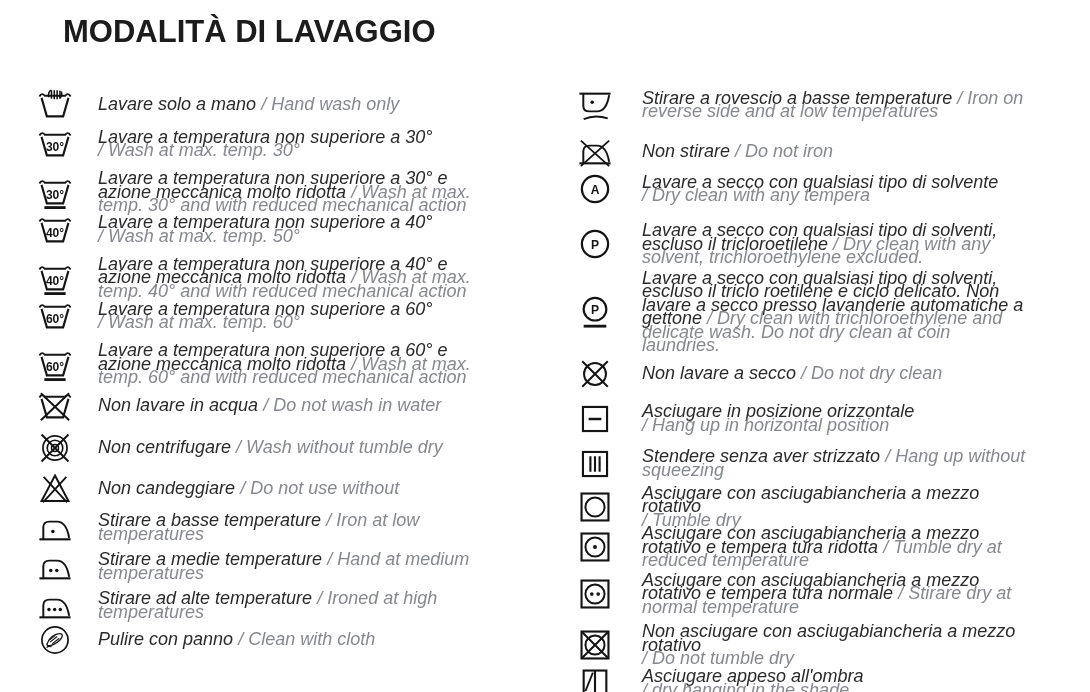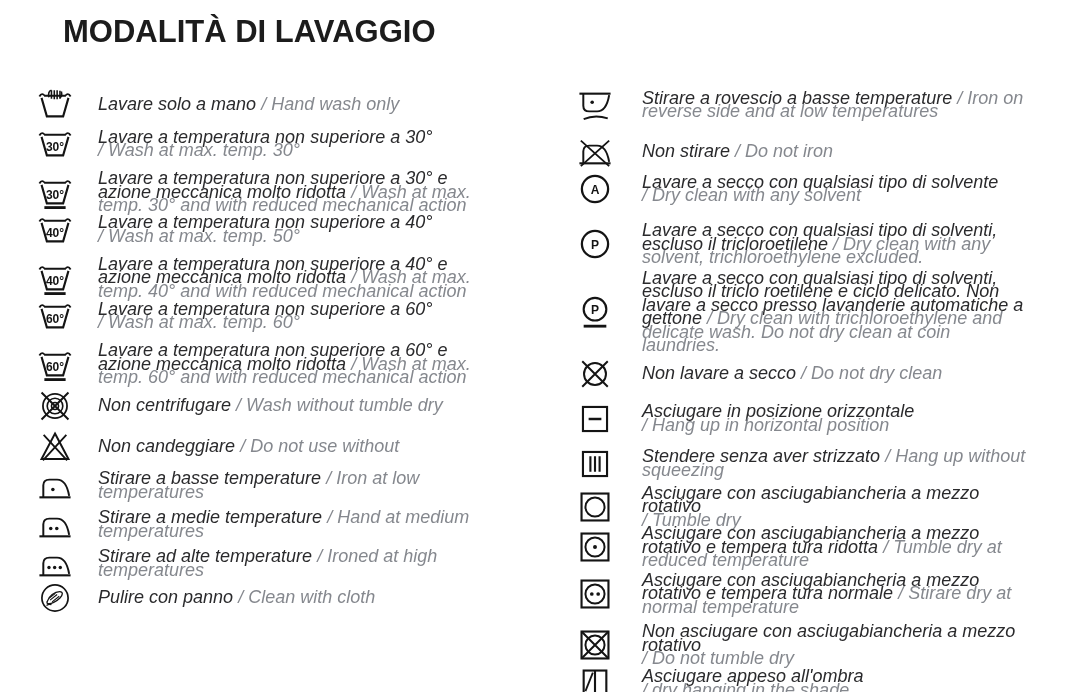--- a/index.html
+++ b/index.html
@@ -222,20 +222,29 @@
       <svg class="ic" viewBox="0 0 48 48">
           <use href="#sym-tub-g"></use>
           <text class="num" x="24" y="34" text-anchor="middle" fill="#141414">60°</text>
         </svg>
       <div class="txt">
         <span class="it">Lavare a temperatura non superiore a 60° e azione meccanica molto ridotta</span>
         <span class="en">/ Wash at max. temp. 60° and with reduced mechanical action</span>
       </div>
     </div>
 
+    <div class="row" style="margin-bottom:8px">
+      <svg class="ic" viewBox="0 0 48 48">
+          <use href="#sym-tub-x"></use>
+        </svg>
+      <div class="txt">
+        <span class="it">Non lavare in acqua</span>
+        <span class="en">/ Do not wash in water</span>
+      </div>
+    </div>
 
     <div class="row" style="margin-bottom:7px">
       <svg class="ic" viewBox="0 0 48 48">
           <use href="#sym-spin-x"></use>
         </svg>
       <div class="txt">
         <span class="it">Non centrifugare</span>
         <span class="en">/ Wash without tumble dry</span>
       </div>
     </div>
@@ -314,21 +323,21 @@
       </div>
     </div>
 
     <div class="row" style="margin-bottom:18px">
       <svg class="ic" viewBox="0 0 48 48">
           <use href="#sym-ring"></use>
           <text class="num" x="24" y="31.5" text-anchor="middle" fill="#141414" font-size="21">A</text>
         </svg>
       <div class="txt">
         <span class="it">Lavare a secco con qualsiasi tipo di solvente</span>
-        <span class="en block">/ Dry clean with any solvent</span>
+        <span class="en block">/ Dry clean with any tempera</span>
       </div>
     </div>
 
     <div class="row" style="margin-bottom:7px">
       <svg class="ic" viewBox="0 0 48 48">
           <use href="#sym-ring"></use>
           <text class="num" x="24" y="31.5" text-anchor="middle" fill="#141414" font-size="21">P</text>
         </svg>
       <div class="txt">
         <span class="it">Lavare a secco con qualsiasi tipo di solventi, escluso il tricloroetilene</span>

